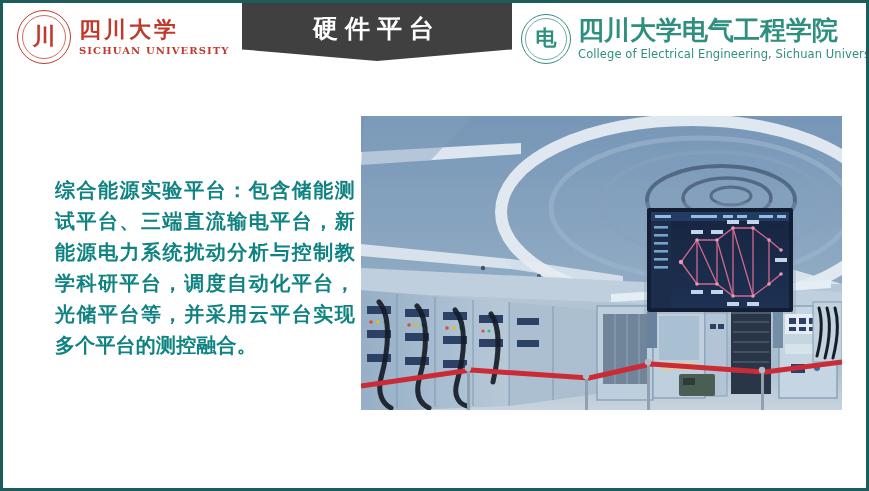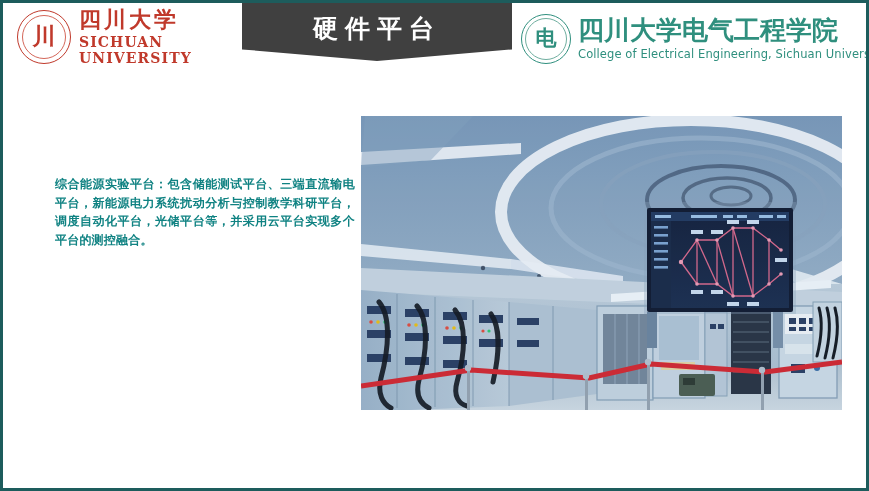--- a/index.html
+++ b/index.html
@@ -14,21 +14,21 @@
   .logo-left{position:absolute;left:14px;top:3px;width:220px;height:62px;
              display:flex;align-items:center;}
   .seal-red{width:54px;height:54px;flex:0 0 54px;position:relative;}
   .seal-red .ring{position:absolute;inset:0;border:1.4px solid #c0392b;border-radius:50%;}
   .seal-red .ring2{position:absolute;inset:5px;border:1px solid #d4675a;border-radius:50%;}
   .seal-red .glyph{position:absolute;left:50%;top:50%;transform:translate(-50%,-52%);
                    font-size:23px;color:#c0392b;font-weight:700;line-height:1;}
   .left-wordmark{margin-left:8px;display:flex;flex-direction:column;justify-content:center;}
   .left-cn{font-family:"DejaVu Serif","Liberation Serif",serif;font-size:22px;font-weight:700;
            color:#c0392b;letter-spacing:3px;line-height:1.05;}
-  .left-en{font-family:"DejaVu Serif","Liberation Serif",serif;font-size:14px;font-weight:700;
+  .left-en{font-family:"DejaVu Serif","Liberation Serif",serif;font-size:10px;font-weight:700;
            color:#c0392b;letter-spacing:1.1px;margin-top:3px;text-align:left;}
 
   
   .banner{position:absolute;left:239px;top:0px;width:270px;height:58px;background:#404040;
           -webkit-clip-path:polygon(0 0,100% 0,100% 80%,50% 100%,0 80%);
           clip-path:polygon(0 0,100% 0,100% 80%,50% 100%,0 80%);
           display:flex;align-items:flex-start;justify-content:center;}
   .banner-title{margin-top:9px;font-size:25px;font-weight:700;color:#ffffff;letter-spacing:7px;
                 font-family:"DejaVu Sans","Liberation Sans",sans-serif;}
 
@@ -38,21 +38,21 @@
   .seal-teal .ring2{position:absolute;inset:4px;border:1px solid #6fae9f;border-radius:50%;}
   .seal-teal .glyph{position:absolute;left:50%;top:50%;transform:translate(-50%,-52%);
                     font-size:21px;color:#2f8f7e;font-weight:700;line-height:1;}
   .right-wordmark{margin-left:7px;display:flex;flex-direction:column;justify-content:center;}
   .right-cn{font-family:"DejaVu Serif","Liberation Serif",serif;font-size:26px;font-weight:700;
             color:#2f8f7e;letter-spacing:0px;line-height:1.05;white-space:nowrap;}
   .right-en{font-size:11.5px;color:#2f8f7e;letter-spacing:.1px;margin-top:3px;white-space:nowrap;}
 
   
   .body-text{position:absolute;left:52px;top:172px;width:300px;
-             font-size:12px;font-weight:700;line-height:1.55;color:#0f8282;
+             font-size:20px;font-weight:700;line-height:1.55;color:#0f8282;
              letter-spacing:.2px;text-align:justify;}
 
   
   .photo{position:absolute;left:358px;top:113px;width:481px;height:294px;overflow:hidden;
          background:#7e9cb7;}
   .photo svg{display:block;width:481px;height:294px;}
 </style>
 </head>
 <body>
 

